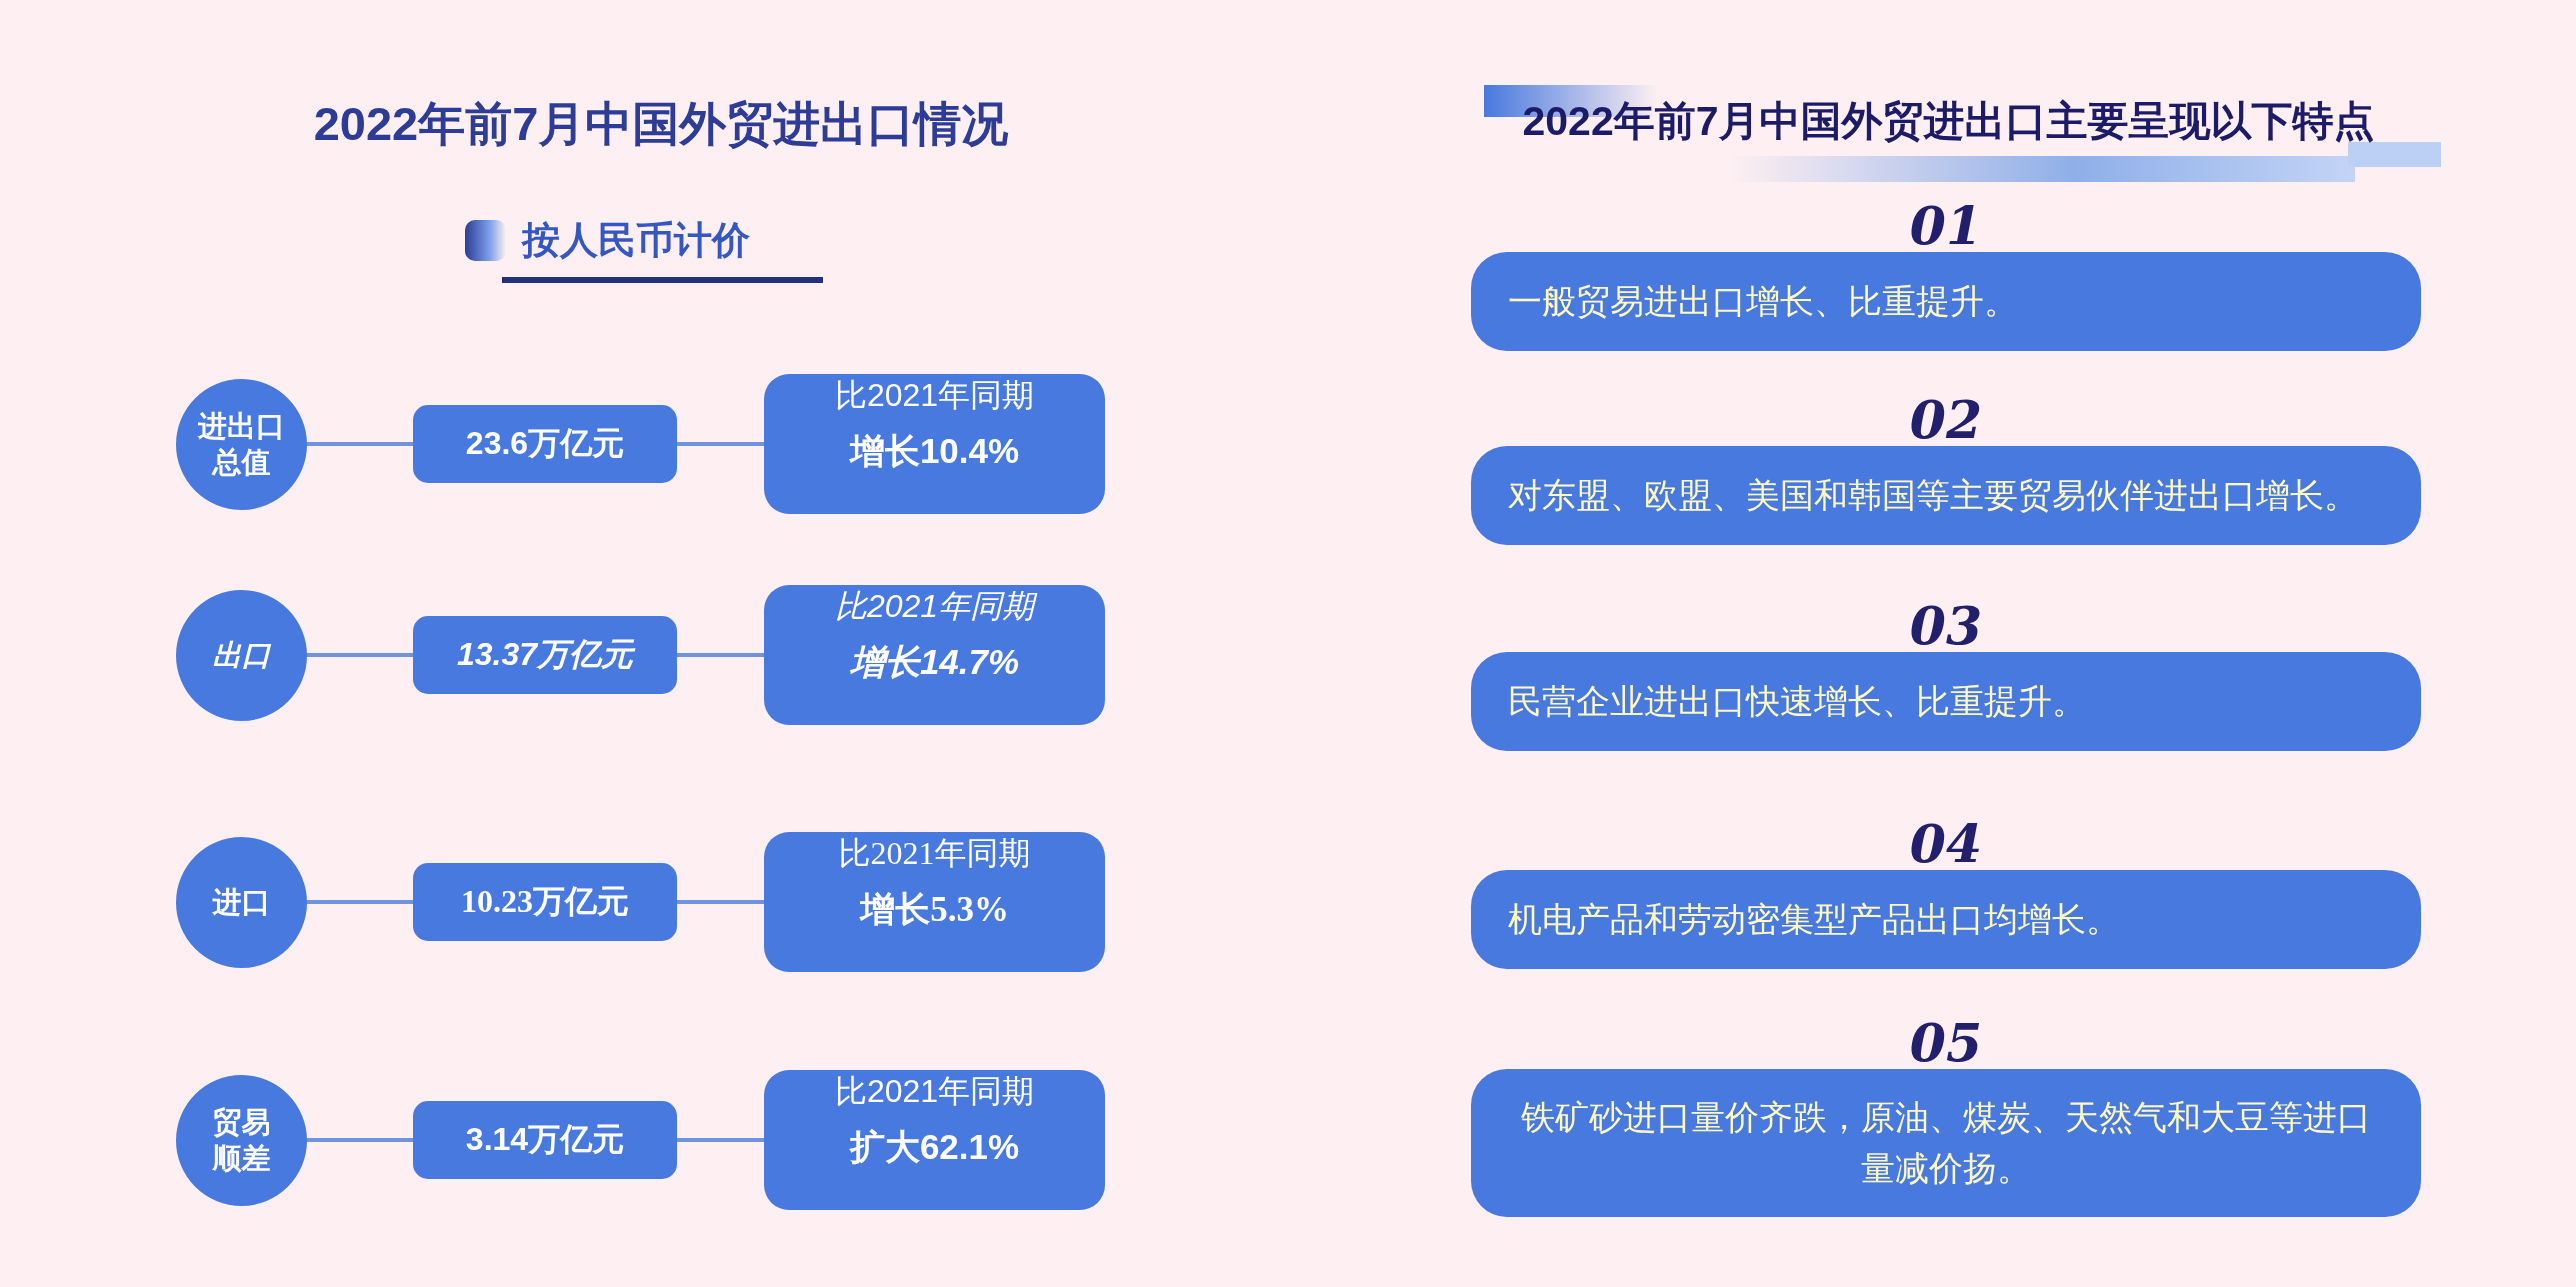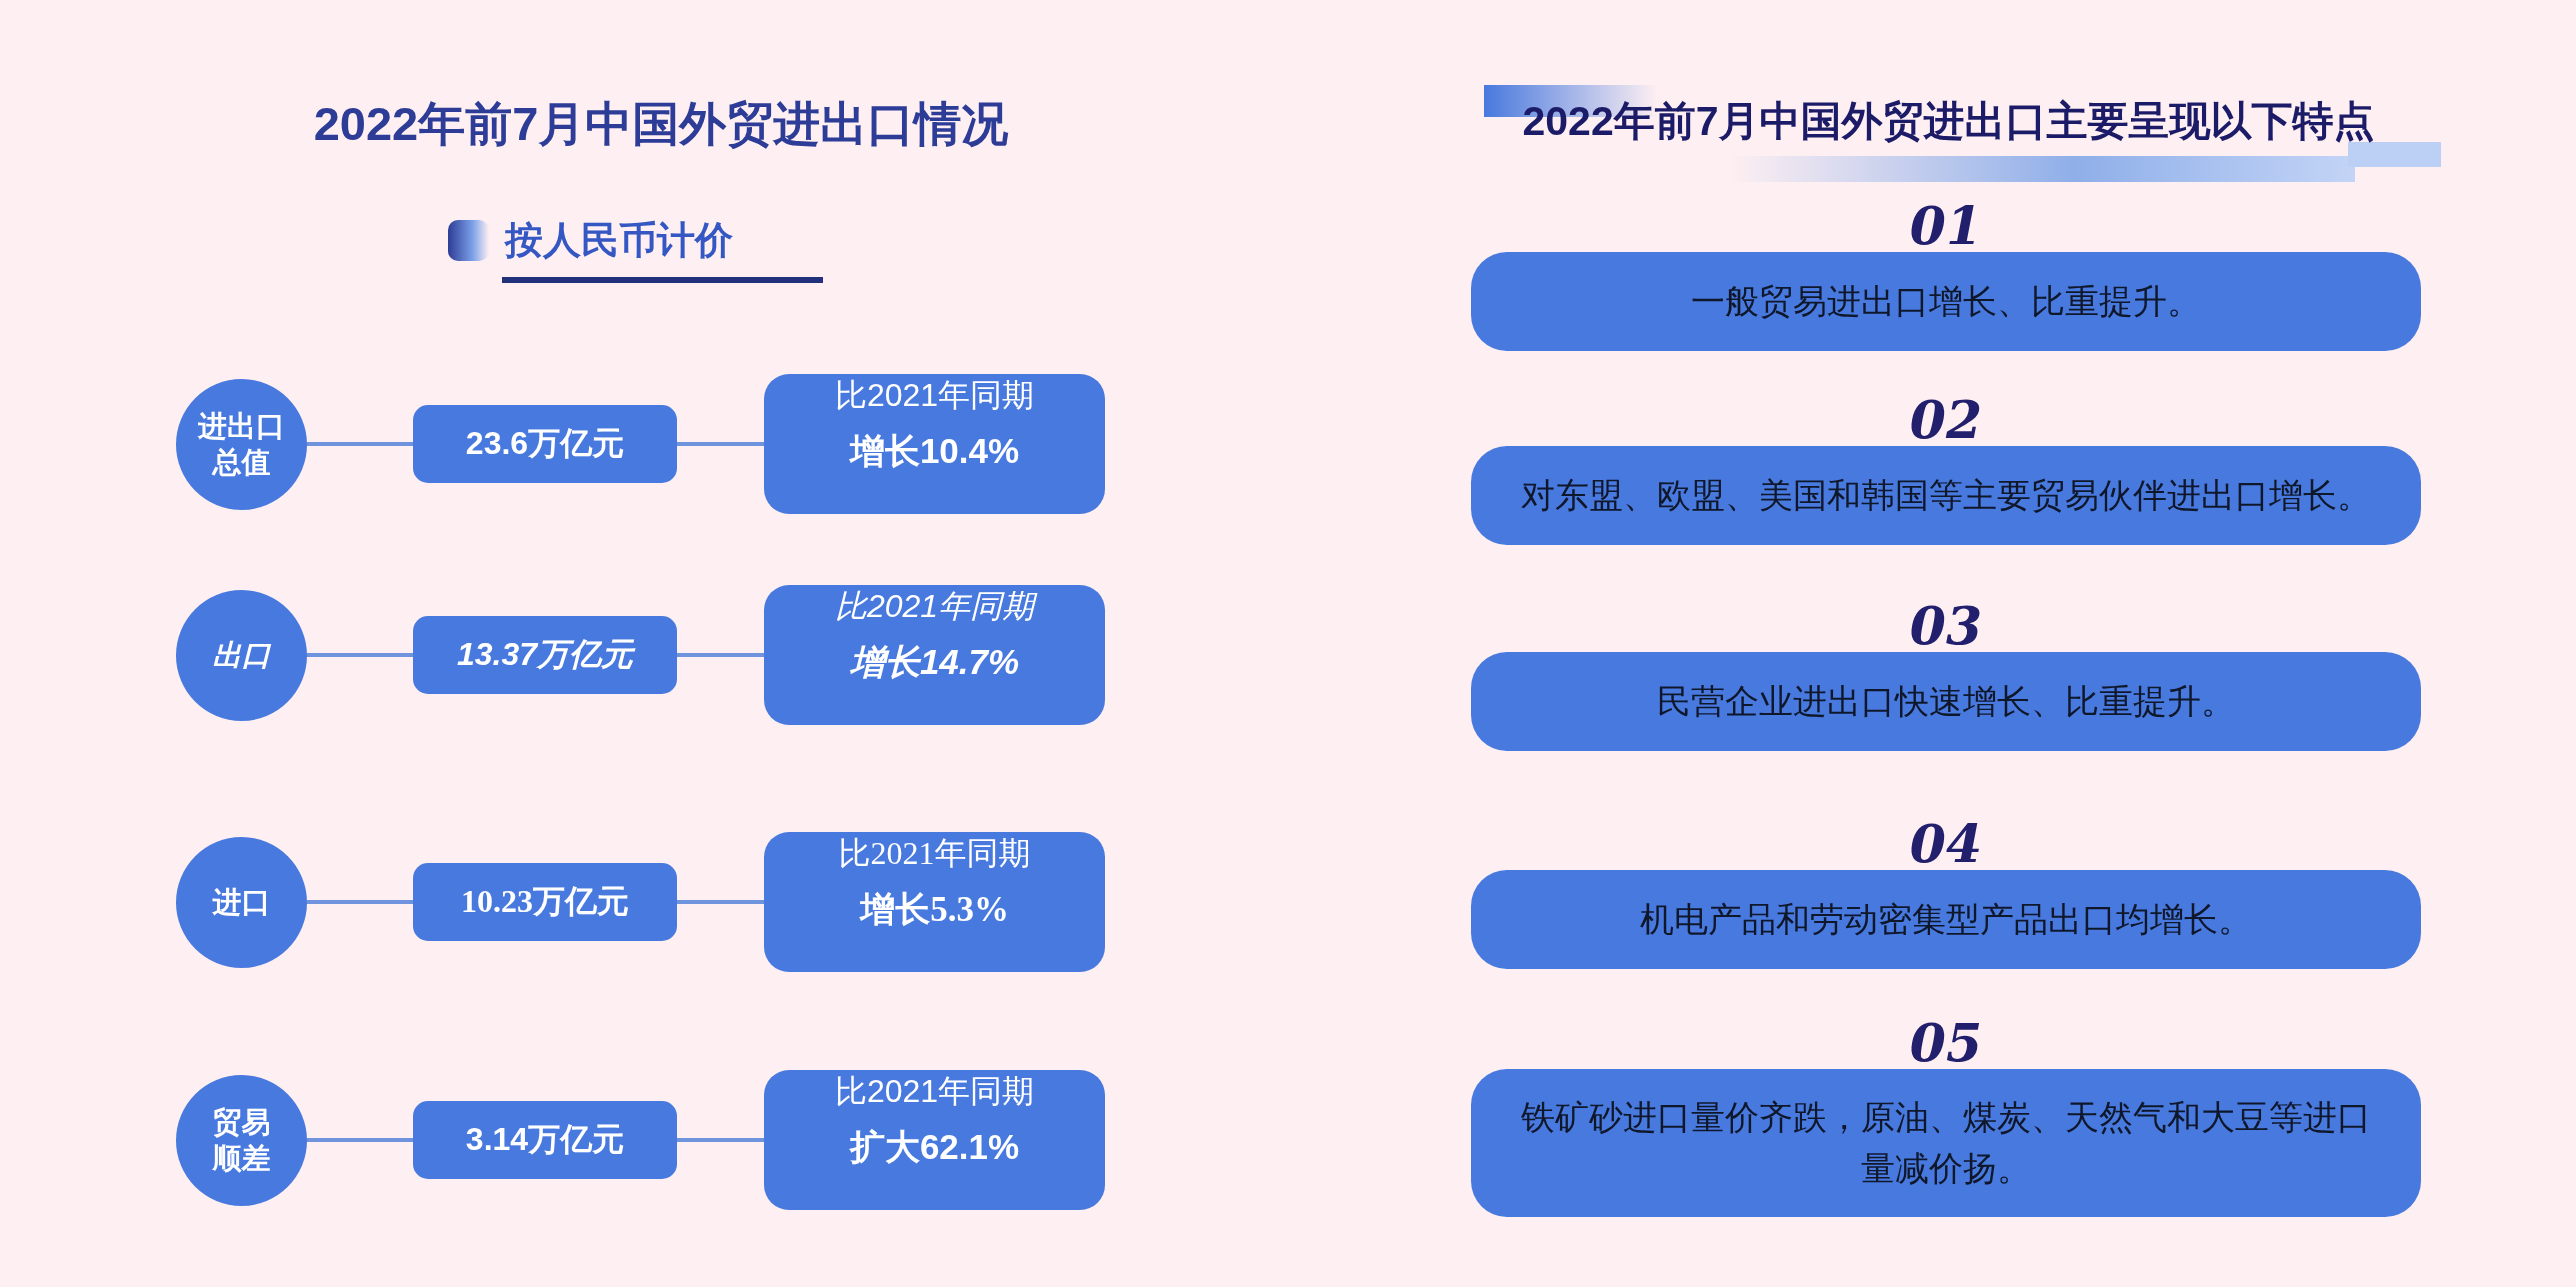--- a/index.html
+++ b/index.html
@@ -15,21 +15,21 @@
   
   .left-title {
     position: absolute;
     left: 117px; top: 93px; width: 1088px;
     text-align: center;
     font-size: 47px; font-weight: bold;
     color: #2d3c96;
   }
   .subtitle-wrap {
     position: absolute;
-    left: 448px; top: 215px;
+    left: 465px; top: 215px;
     display: flex; align-items: center; gap: 16px;
   }
   .subtitle-marker {
     width: 41px; height: 41px;
     border-radius: 10px;
     background: linear-gradient(to right, #2d3c96 0%, #7ba0e8 60%, rgba(170,197,243,0) 100%);
   }
   .subtitle-text {
     font-size: 38px; font-weight: bold;
     color: #3457c4;
@@ -134,24 +134,24 @@
     font-weight: bold;
     font-size: 52px;
     line-height: 53px;
     color: #22206d;
   }
   .feature-banner {
     margin-top: 0;
     min-height: 99px;
     border-radius: 36px;
     background: #4879de;
-    color: #0f172a;
+    color: #fef9c3;
     font-size: 34px;
     line-height: 1.5;
-    display: flex; align-items: center; justify-content: center;
+    display: flex; align-items: center; 
     text-align: center;
     padding: 0 37px;
     box-sizing: border-box;
   }
   .feature.tall .feature-banner { min-height: 148px; }
   .f-0 { top: 199px; }
   .f-1 { top: 393px; }
   .f-2 { top: 599px; }
   .f-3 { top: 817px; }
   .f-4 { top: 1016px; }

